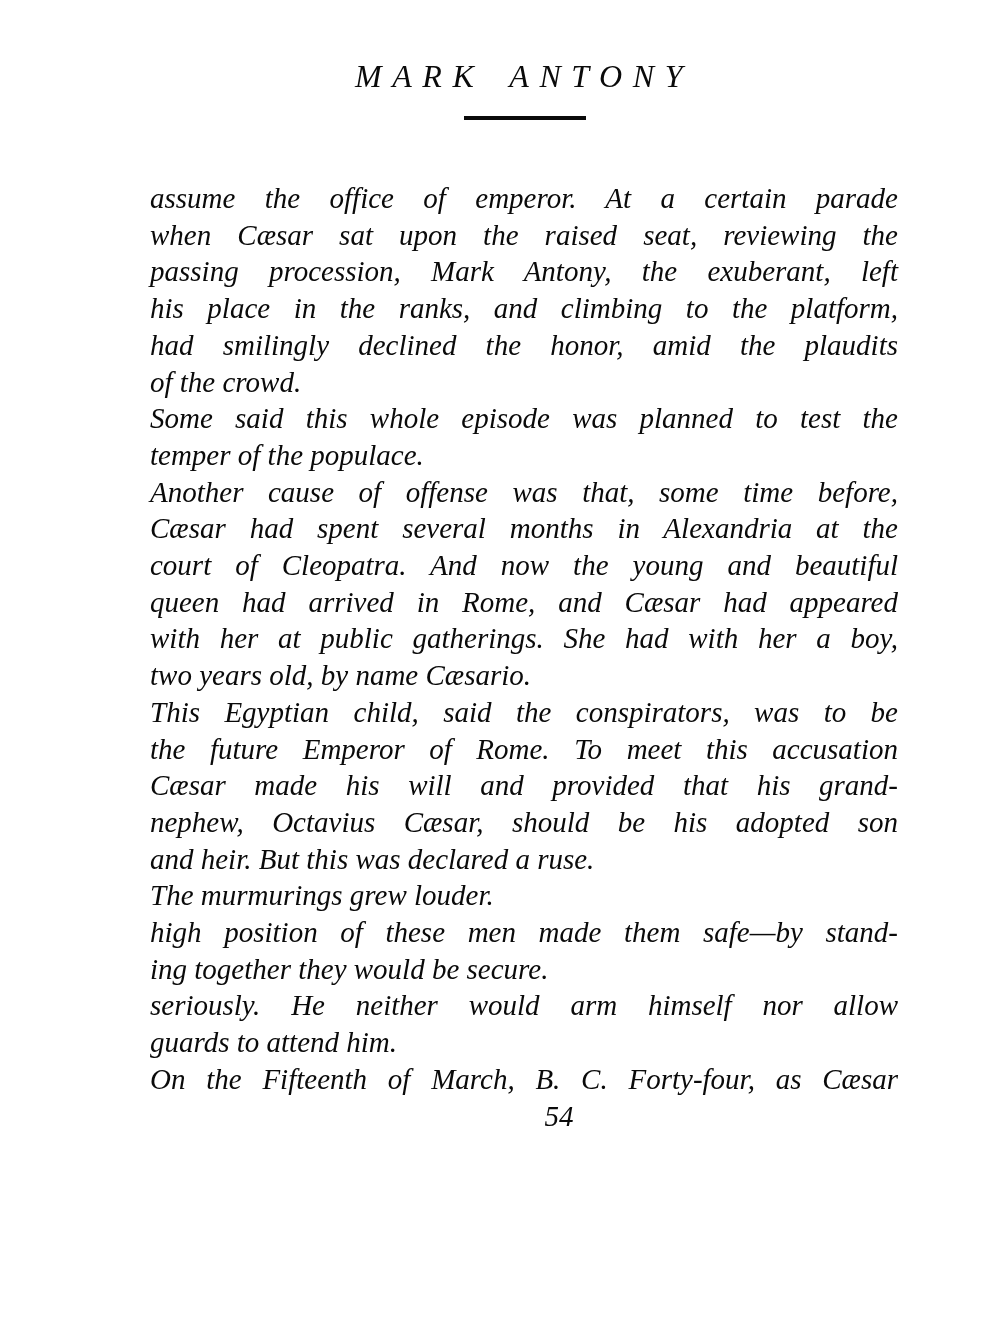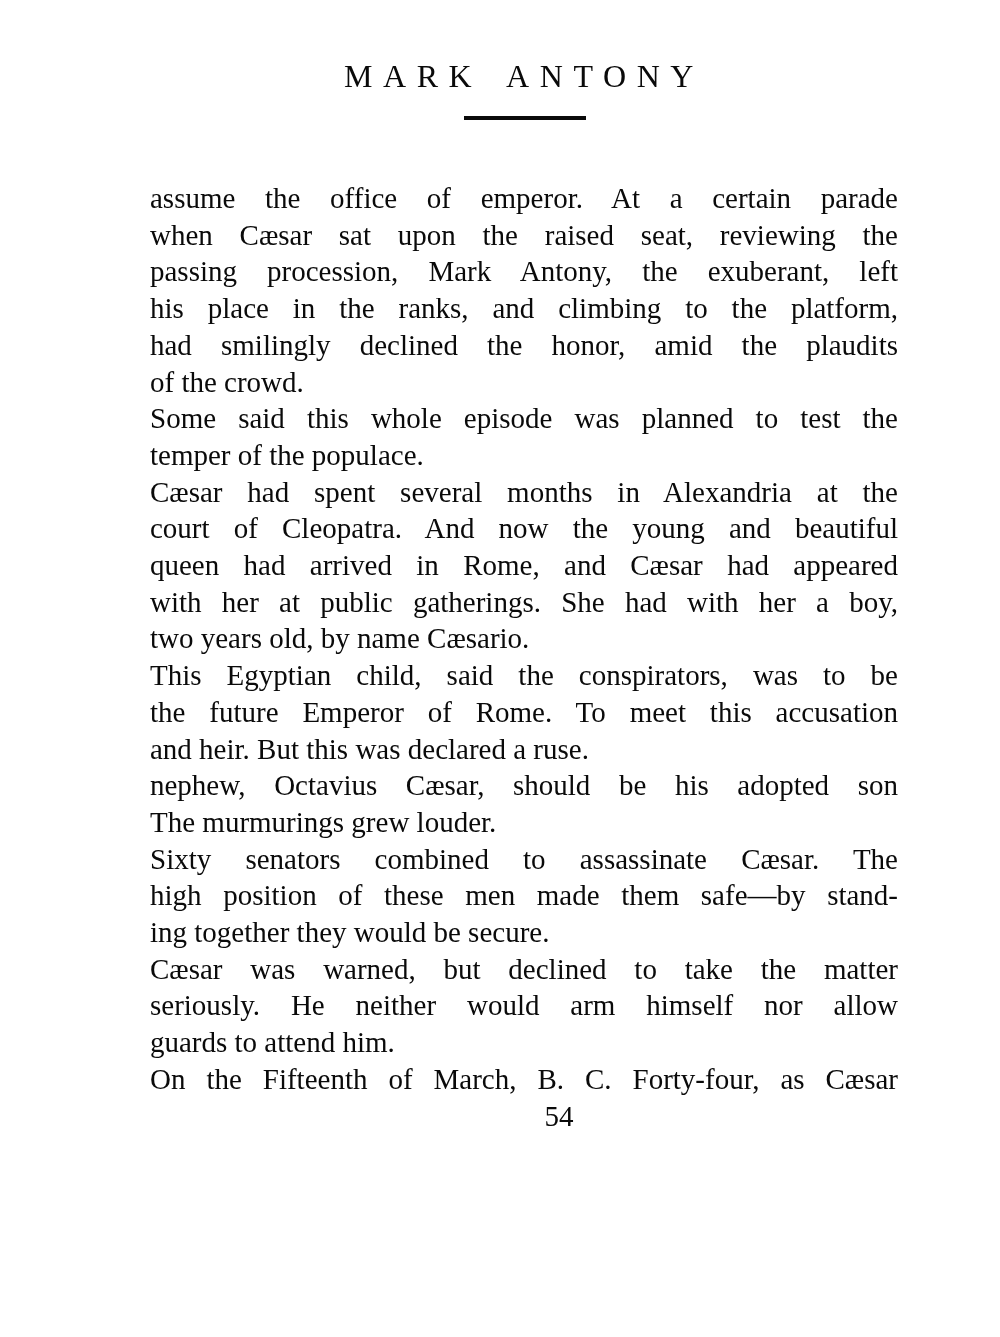--- a/index.html
+++ b/index.html
@@ -8,20 +8,21 @@
     background: #ffffff;
   }
   .page {
     position: relative;
     width: 1000px;
     height: 1337px;
     background: #ffffff;
     color: #0a0a0a;
     font-family: "Liberation Serif", "DejaVu Serif", serif;
     overflow: hidden;
+    font-style: italic;
   }
   .running-head {
     position: absolute;
     top: 58px;
     left: 150px;
     width: 748px;
     text-align: center;
     font-size: 32px;
     letter-spacing: 0.33em;
     word-spacing: 0.22em;
@@ -83,42 +84,42 @@
           <div class="line">passing procession, Mark Antony, the exuberant, left</div>
           <div class="line">his place in the ranks, and climbing to the platform,</div>
           <div class="line">had smilingly declined the honor, amid the plaudits</div>
           <div class="line last">of the crowd.</div>
         </div>
         <div class="para">
           <div class="line">Some said this whole episode was planned to test the</div>
           <div class="line last">temper of the populace.</div>
         </div>
         <div class="para">
+          <div class="line">Another cause of offense was that, some time before,</div>
           <div class="line">Cæsar had spent several months in Alexandria at the</div>
           <div class="line">court of Cleopatra. And now the young and beautiful</div>
           <div class="line">queen had arrived in Rome, and Cæsar had appeared</div>
           <div class="line">with her at public gatherings. She had with her a boy,</div>
           <div class="line last">two years old, by name Cæsario.</div>
         </div>
         <div class="para">
           <div class="line">This Egyptian child, said the conspirators, was to be</div>
           <div class="line">the future Emperor of Rome. To meet this accusation</div>
+          <div class="line">Cæsar made his will and provided that his grand-</div>
+          <div class="line">nephew, Octavius Cæsar, should be his adopted son</div>
           <div class="line last">and heir. But this was declared a ruse.</div>
-          <div class="line">nephew, Octavius Cæsar, should be his adopted son</div>
         </div>
         <div class="para">
           <div class="line last">The murmurings grew louder.</div>
         </div>
         <div class="para">
-          <div class="line">Sixty senators combined to assassinate Cæsar. The</div>
           <div class="line">high position of these men made them safe—by stand-</div>
           <div class="line last">ing together they would be secure.</div>
         </div>
         <div class="para">
-          <div class="line">Cæsar was warned, but declined to take the matter</div>
           <div class="line">seriously. He neither would arm himself nor allow</div>
           <div class="line last">guards to attend him.</div>
         </div>
         <div class="para">
           <div class="line">On the Fifteenth of March, B. C. Forty-four, as Cæsar</div>
         </div>
       </div>
     <div class="page-number">54</div>
   </div>
 

